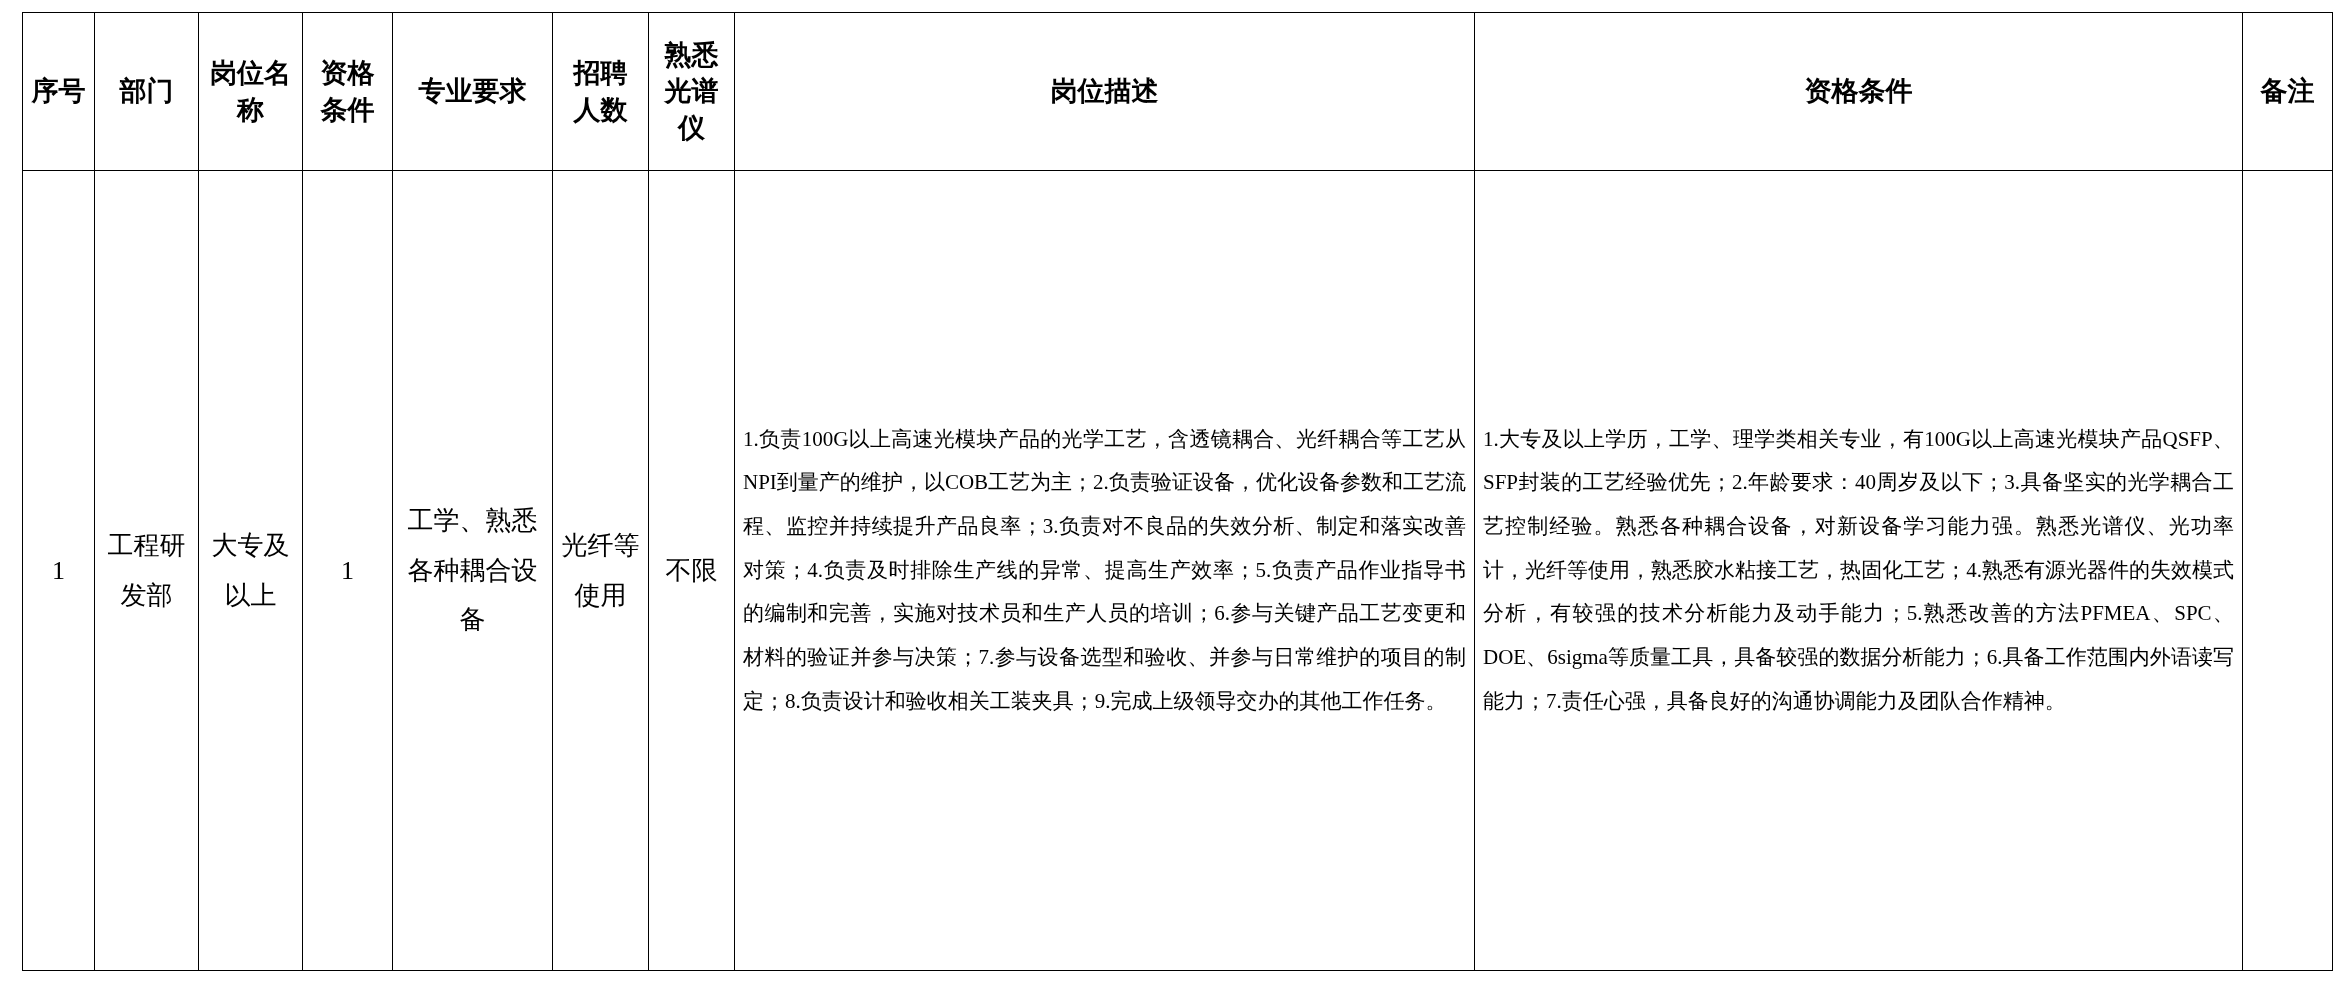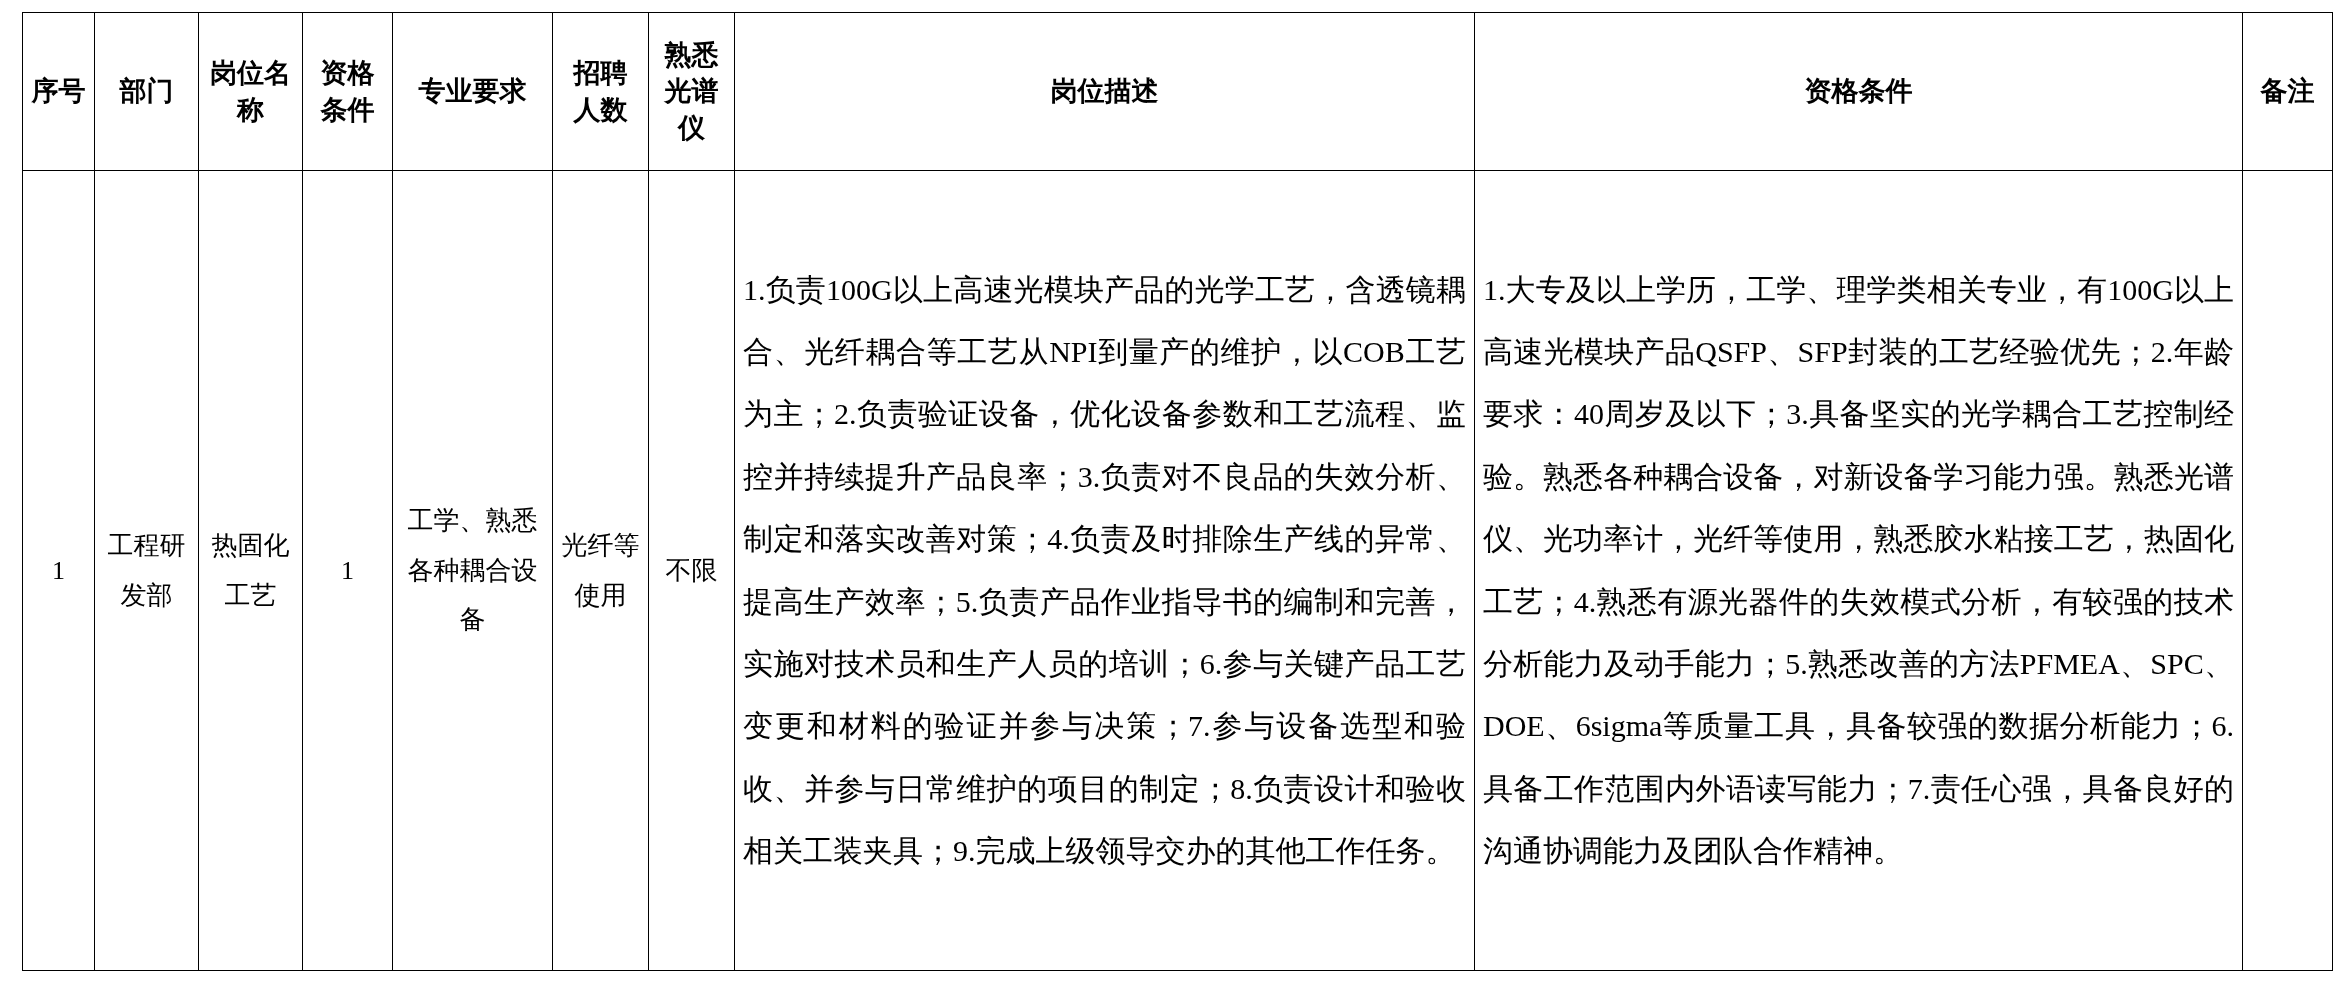--- a/index.html
+++ b/index.html
@@ -57,21 +57,21 @@
   td.center {
     text-align: center;
     vertical-align: middle;
   }
   td.para {
     text-align: justify;
     text-justify: inter-ideograph;
     vertical-align: middle;
     padding: 16px 18px;
     line-height: 2.08;
-    font-size: 30px;
+    font-size: 21px;
   }
   .vert-narrow {
     display: block;
     line-height: 1.34;
   }
   .row-body td { height: 800px; }
 </style>
 </head>
 <body>
 
@@ -112,21 +112,21 @@
         <th><span>资格条件</span></th>
         <th>
             <span class="vert-narrow">备注</span>
           </th>
       </tr>
     </thead>
     <tbody>
       <tr class="row-body">
         <td class="center">1</td>
         <td class="center">工程研发部</td>
-        <td class="center">热固化工艺</td>
+        <td class="center">大专及以上</td>
         <td class="center">1</td>
         <td class="center">工学、熟悉各种耦合设备</td>
         <td class="center">光纤等使用</td>
         <td class="center">不限</td>
         <td class="para">1.负责100G以上高速光模块产品的光学工艺，含透镜耦合、光纤耦合等工艺从NPI到量产的维护，以COB工艺为主；2.负责验证设备，优化设备参数和工艺流程、监控并持续提升产品良率；3.负责对不良品的失效分析、制定和落实改善对策；4.负责及时排除生产线的异常、提高生产效率；5.负责产品作业指导书的编制和完善，实施对技术员和生产人员的培训；6.参与关键产品工艺变更和材料的验证并参与决策；7.参与设备选型和验收、并参与日常维护的项目的制定；8.负责设计和验收相关工装夹具；9.完成上级领导交办的其他工作任务。</td>
         <td class="para">1.大专及以上学历，工学、理学类相关专业，有100G以上高速光模块产品QSFP、SFP封装的工艺经验优先；2.年龄要求：40周岁及以下；3.具备坚实的光学耦合工艺控制经验。熟悉各种耦合设备，对新设备学习能力强。熟悉光谱仪、光功率计，光纤等使用，熟悉胶水粘接工艺，热固化工艺；4.熟悉有源光器件的失效模式分析，有较强的技术分析能力及动手能力；5.熟悉改善的方法PFMEA、SPC、DOE、6sigma等质量工具，具备较强的数据分析能力；6.具备工作范围内外语读写能力；7.责任心强，具备良好的沟通协调能力及团队合作精神。</td>
         <td class="center"></td>
       </tr>
     </tbody>
   </table>

